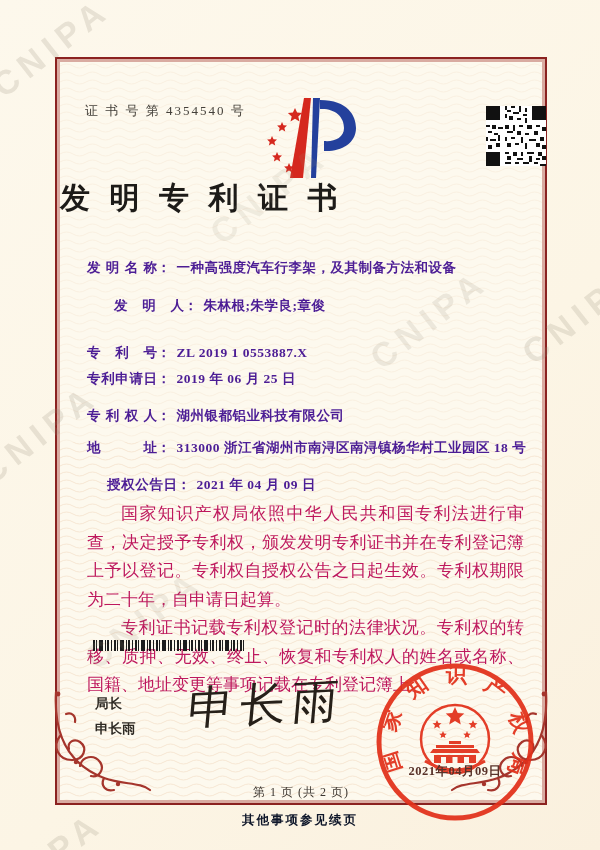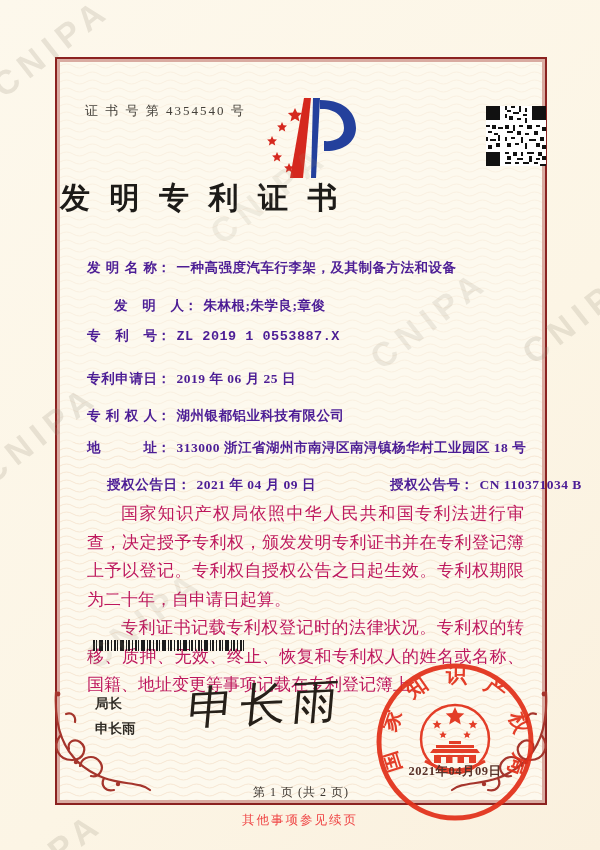--- a/index.html
+++ b/index.html
@@ -56,21 +56,21 @@
     font-size:46px;color:#262019;letter-spacing:6px;
     transform:rotate(-3deg) skewX(-8deg);white-space:nowrap;
   }
   .seal{position:absolute;left:310px;top:595px;width:170px;height:170px;z-index:4;opacity:.93;}
   .page-info{
     position:absolute;left:0;top:722px;width:100%;text-align:center;z-index:2;
     font-size:12px;color:#3c3630;letter-spacing:1px;
   }
   .cont-note{
     position:absolute;left:0;top:812px;width:100%;text-align:center;z-index:2;
-    font-size:12.5px;font-weight:400;color:#ef4444;letter-spacing:2px;
+    font-size:12.5px;font-weight:700;color:#0f172a;letter-spacing:2px;
   }
   .flourish{position:absolute;z-index:3;width:112px;height:120px;}
   .flourish.fl-left{left:-14px;top:612px;}
   .flourish.fl-right{right:-14px;top:612px;transform:scaleX(-1);}
 </style>
 </head>
 <body>
 
 <div class="wm" style="left:-18px;top:28px;">CNIPA</div>
 <div class="wm" style="left:200px;top:175px;opacity:.65;">CNIPA</div>
@@ -122,37 +122,34 @@
     </svg>
 
     <div class="title">发 明 专 利 证 书</div>
 
     <div class="frow" style="top:197px;">
       <span class="flabel">发明名称</span><span class="fcolon">：</span><span class="fvalue">一种高强度汽车行李架，及其制备方法和设备</span>
     </div>
     <div class="frow" style="top:235px;margin-left:27px;">
       <span class="flabel">发明人</span><span class="fcolon">：</span><span class="fvalue">朱林根;朱学良;章俊</span>
     </div>
-    <div class="frow" style="top:265px;font-family:Liberation Mono, monospace;">
+    <div class="frow" style="top:282px;">
       <span class="flabel">专利号</span><span class="fcolon">：</span><span class="fvalue">ZL 2019 1 0553887.X</span>
     </div>
     <div class="frow" style="top:308px;">
       <span class="flabel">专利申请日</span><span class="fcolon">：</span><span class="fvalue">2019 年 06 月 25 日</span>
     </div>
     <div class="frow" style="top:345px;">
       <span class="flabel">专利权人</span><span class="fcolon">：</span><span class="fvalue">湖州银都铝业科技有限公司</span>
     </div>
     <div class="frow" style="top:377px;">
       <span class="flabel">地址</span><span class="fcolon">：</span><span class="fvalue">313000 浙江省湖州市南浔区南浔镇杨华村工业园区 18 号</span>
     </div>
     <div class="frow" style="top:414px;margin-left:20px;">
       <span class="flabel">授权公告日</span><span class="fcolon">：</span><span class="fvalue">2021 年 04 月 09 日</span>
-      <span class="pair2">
-        <span class="flabel">授权公告号</span><span class="fcolon">：</span><span class="fvalue">CN 110371034 B</span>
-      </span>
     </div>
 
     <div class="paras">
       <p>国家知识产权局依照中华人民共和国专利法进行审查，决定授予专利权，颁发发明专利证书并在专利登记簿上予以登记。专利权自授权公告之日起生效。专利权期限为二十年，自申请日起算。</p>
       <p>专利证书记载专利权登记时的法律状况。专利权的转移、质押、无效、终止、恢复和专利权人的姓名或名称、国籍、地址变更等事项记载在专利登记簿上。</p>
     </div>
 
     <div class="barcode"></div>
 
     <div class="sig-title">局长</div>

